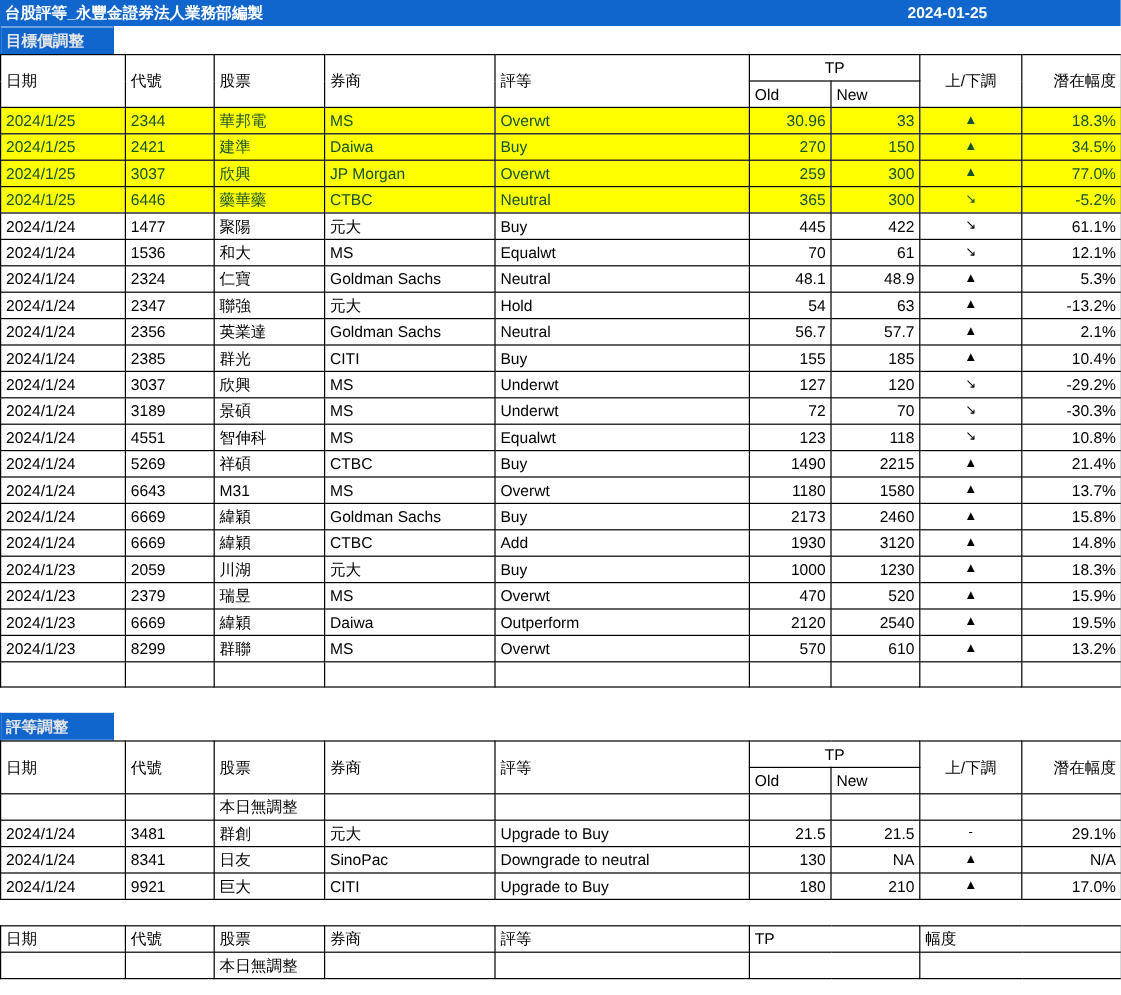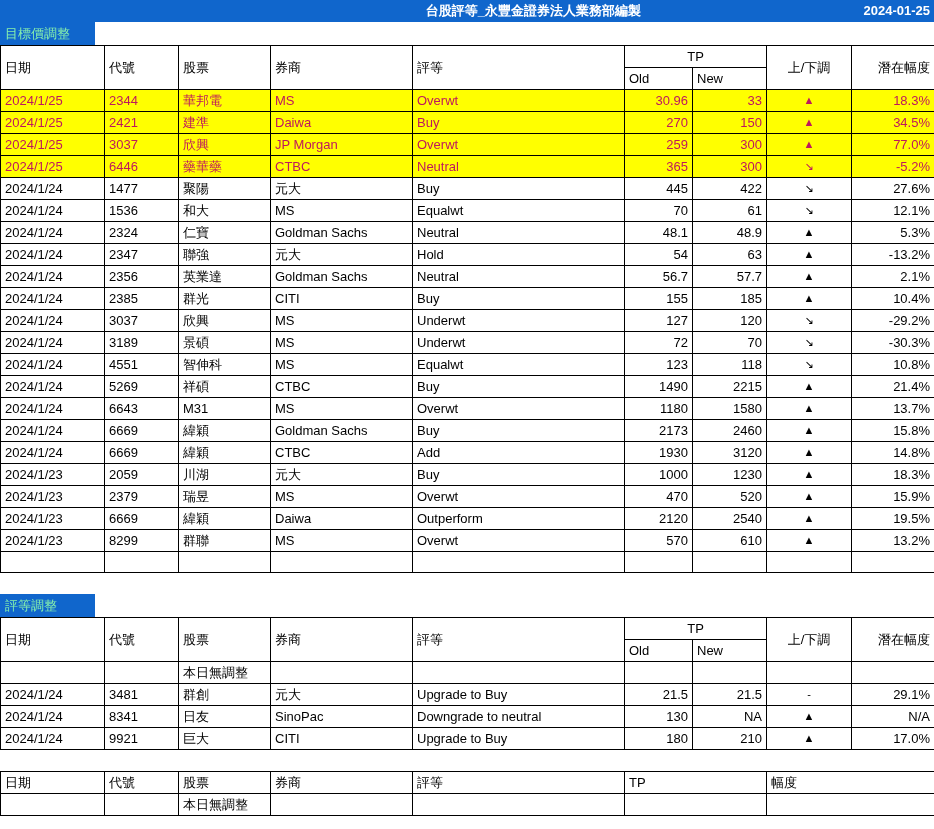--- a/index.html
+++ b/index.html
@@ -2,28 +2,28 @@
 <html><head>
 <meta charset="utf-8">
 <style>
   html,body{margin:0;padding:0;background:#ffffff;}
   body{font-family:"Liberation Sans","DejaVu Sans",sans-serif;font-size:13px;color:#000;}
   #sheet{width:934px;height:829px;position:relative;overflow:hidden;}
   table{border-collapse:collapse;table-layout:fixed;width:934px;}
   td,th{padding:0 4px;height:21px;line-height:21px;font-size:13px;font-weight:normal;
         white-space:nowrap;overflow:hidden;vertical-align:middle;box-sizing:border-box;}
   .bordered td{border:1px solid #000;}
-  .titlebar td{background:#1066cc;color:#ffffff;font-weight:bold;border:none;height:22px;line-height:22px;text-align:right;}
-  .sectionbar td{background:#1066cc;color:#86efac;font-weight:normal;border:1px solid #1066cc;height:21px;margin-left:16px;}
+  .titlebar td{background:#1066cc;color:#ffffff;font-weight:bold;border:none;height:22px;line-height:22px;}
+  .sectionbar td{background:#1066cc;color:#e5e5e5;font-weight:bold;border:1px solid #1066cc;height:21px;margin-left:16px;}
   .sectionbar td.blank{background:#ffffff;border:none;}
   .hdr td{background:#ffffff;}
   .c{text-align:center;}
   .r{text-align:right;}
   .l{text-align:left;}
-  .hl td{background:#ffff00;color:#be185d;}
+  .hl td{background:#ffff00;color:#14532d;}
   .spacer td{border:none;height:14px;}
   .arrow{font-size:11px;}
 </style>
 </head>
 <body>
 
 <div id="sheet">
 
   <table>
     <colgroup>
@@ -126,21 +126,21 @@
         </tr>
         <tr>
           <td class="l">2024/1/24</td>
           <td class="l">1477</td>
           <td class="l">聚陽</td>
           <td class="l">元大</td>
           <td class="l">Buy</td>
           <td class="r">445</td>
           <td class="r">422</td>
           <td class="c arrow">↘</td>
-          <td class="r">27.6%</td>
+          <td class="r">61.1%</td>
         </tr>
         <tr>
           <td class="l">2024/1/24</td>
           <td class="l">1536</td>
           <td class="l">和大</td>
           <td class="l">MS</td>
           <td class="l">Equalwt</td>
           <td class="r">70</td>
           <td class="r">61</td>
           <td class="c arrow">↘</td>

